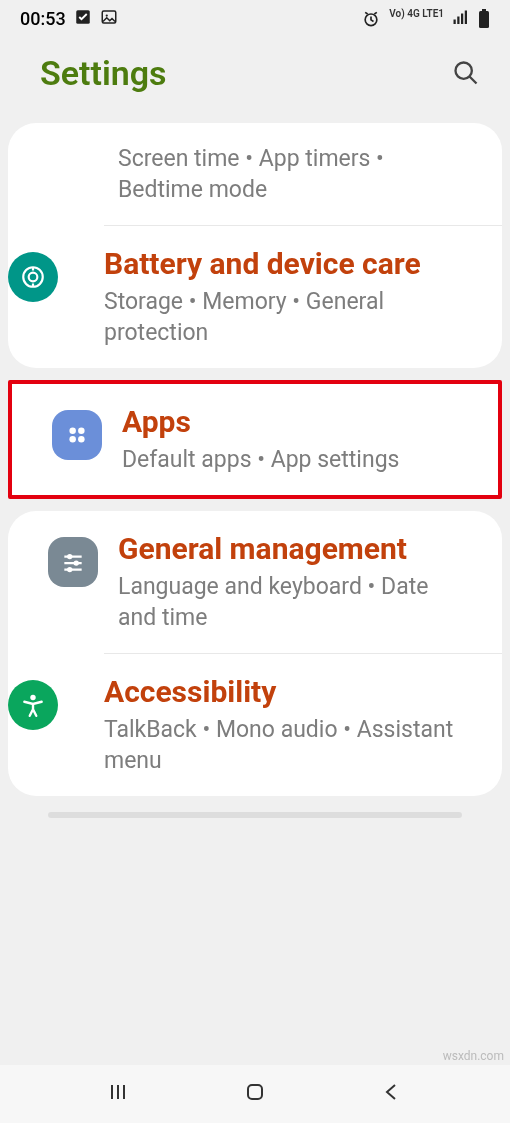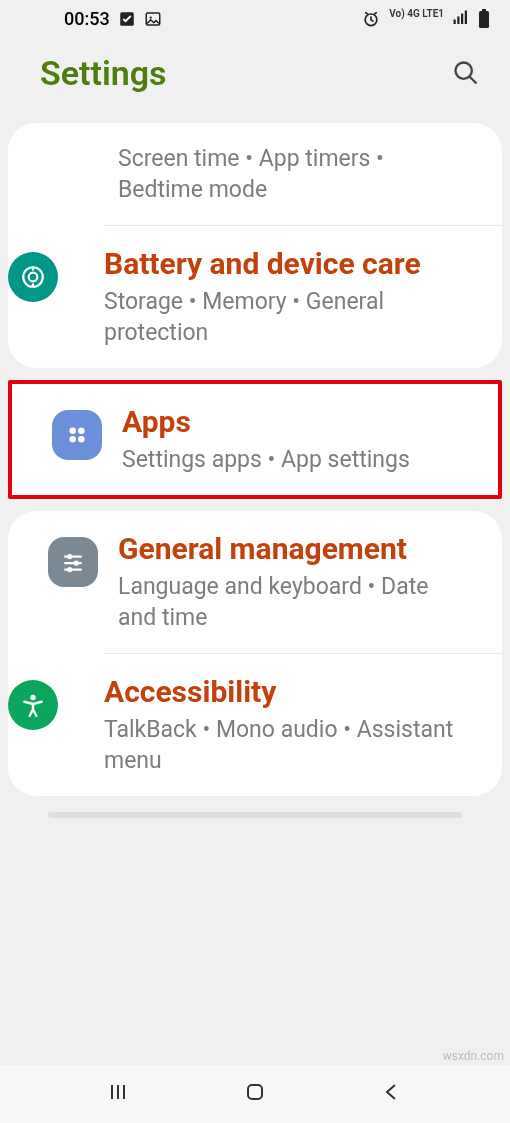--- a/index.html
+++ b/index.html
@@ -13,21 +13,21 @@
     }
     .status-bar {
       display: flex;
       justify-content: space-between;
       align-items: center;
       padding: 8px 20px 4px 20px;
       font-size: 18px;
       font-weight: 500;
       color: #000;
     }
-    .status-left { display: flex; align-items: center; gap: 8px; margin-left: 44px; }
+    .status-left { display: flex; gap: 8px; }
     .status-right { display: flex; align-items: flex-start; gap: 8px; }
     .status-icon { display: inline-flex; }
     .header {
       display: flex;
       justify-content: space-between;
       align-items: center;
       padding: 20px 30px 30px 40px;
     }
     .header-title { font-size: 34px; font-weight: 600; color: #4d7c0f; }
     .search-btn { width: 28px; height: 28px; display: flex; align-items: center; justify-content: center; }
@@ -156,21 +156,21 @@
       <div class="icon-wrap icon-blue">
         <svg width="26" height="26" viewBox="0 0 24 24">
             <circle cx="8" cy="8" r="3" fill="#fff"></circle>
             <circle cx="16" cy="8" r="3" fill="#fff"></circle>
             <circle cx="8" cy="16" r="3" fill="#fff"></circle>
             <circle cx="16" cy="16" r="3" fill="#fff"></circle>
           </svg>
       </div>
       <div class="text-col">
         <div class="row-title">Apps</div>
-        <div class="row-sub">Settings apps  •  App settings</div>
+        <div class="row-sub">Default apps  •  App settings</div>
       </div>
     </div>
   </div>
 
   <div class="card">
     <div class="setting-row">
       <div class="icon-wrap icon-gray">
         <svg width="26" height="26" viewBox="0 0 24 24">
             <line x1="4" y1="7" x2="20" y2="7" stroke="#fff" stroke-width="2"></line>
             <circle cx="9" cy="7" r="2.5" fill="#fff"></circle>

